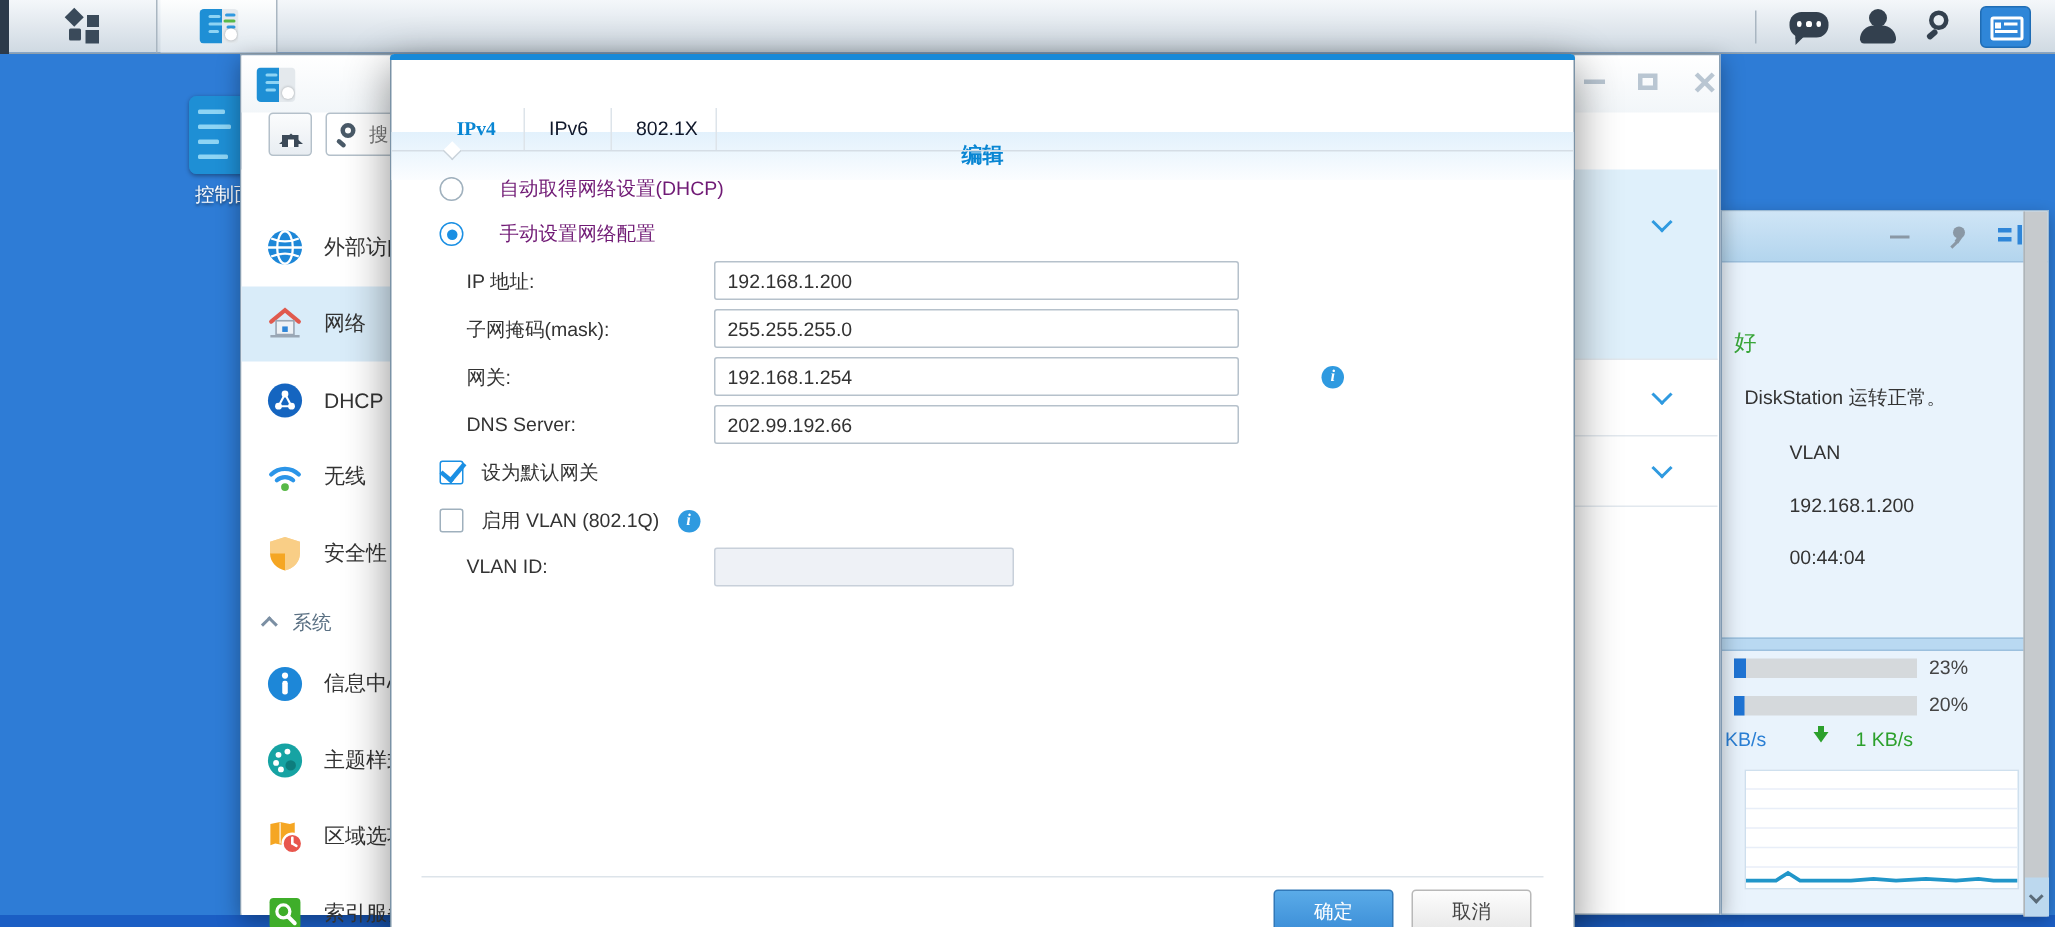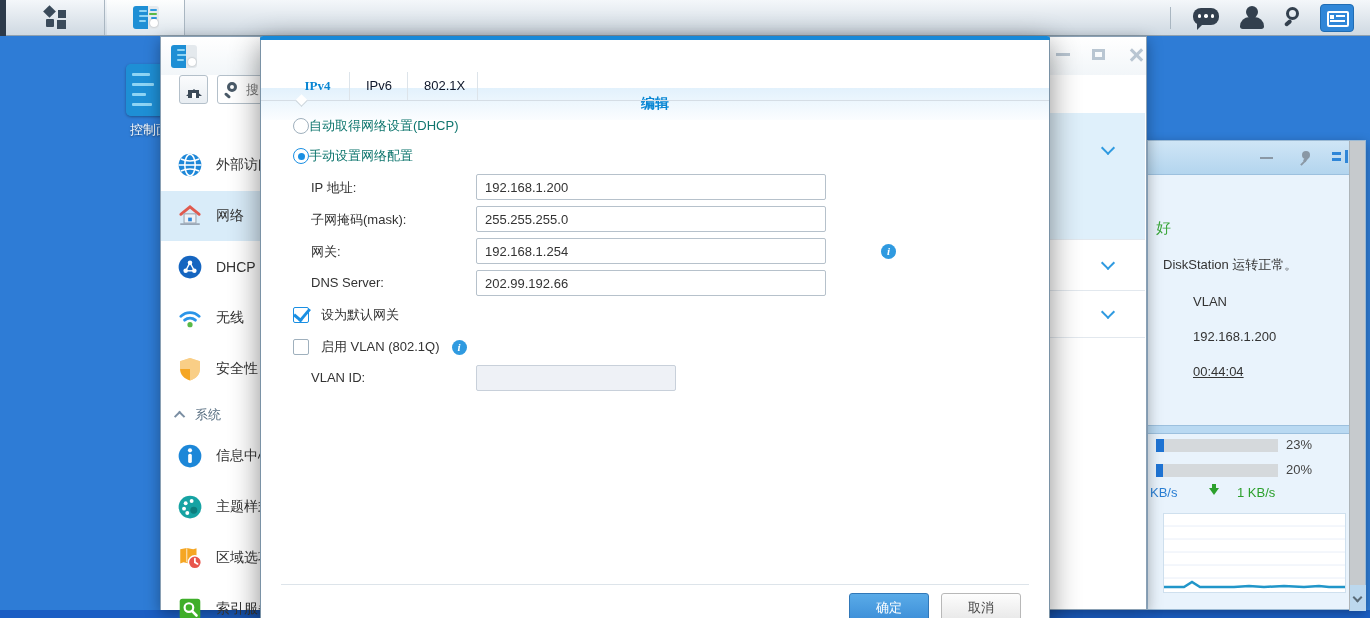--- a/index.html
+++ b/index.html
@@ -118,21 +118,21 @@
   .chev-down { position:absolute; right:32px; width:10px; height:10px; border-right:2.5px solid #2f9ae0; border-bottom:2.5px solid #2f9ae0; transform:rotate(45deg); }
 
   
   #dialog { position:absolute; left:260px; top:36px; width:790px; height:590px; background:#fff; border:1px solid #7a92a6; border-top:0; border-radius:3px; box-shadow:0 8px 30px rgba(0,0,0,.45); }
   #dlg-topline { position:absolute; left:-1px; top:0; width:790px; height:4px; background:#1789d8; border-radius:3px 3px 0 0; }
   #dlg-header { position:absolute; left:0; top:4px; width:100%; height:32px; background:linear-gradient(#e2f1fc,#fbfdff); text-align:center; line-height:30px; font-size:14px; font-weight:bold; color:#0986d3;margin-top:48px; }
   #dlg-tabs { position:absolute; left:0; top:36px; width:100%; height:29px; border-bottom:1px solid #d5dde5; }
   .tab { position:absolute; top:0; height:28px; line-height:28px; text-align:center; font-size:13px; color:#0f172a; border-right:1px solid #dde4ea; padding:0 16px; }
   .tab.active { color:#0986d3; font-weight:bold; }
   .tab-notch { position:absolute; left:36px; top:60px; width:9px; height:9px; background:#fff; border-left:1px solid #c8d2da; border-top:1px solid #c8d2da; transform:rotate(225deg); }
-  .radio-row { position:absolute; left:32px; display:flex; align-items:center; gap:0; font-size:13px; color:#0f766e; }
+  .radio-row { position:absolute; left:32px; display:flex; align-items:center; gap:24px; font-size:13px; color:#701a75; }
   .radio { width:16px; height:16px; border:1px solid #9fb0bd; border-radius:50%; background:#fff; position:relative; }
   .radio.on { border-color:#1a8fe3; }
   .radio.on::after { content:""; position:absolute; left:3.5px; top:3.5px; width:7px; height:7px; background:#1a8fe3; border-radius:50%; }
   .field-row { position:absolute; left:50px; height:26px; }
   .field-row label { position:absolute; left:0; top:5px; font-size:13px; color:#333; white-space:nowrap; }
   .field-row input { position:absolute; left:165px; top:0; width:350px; height:26px; border:1px solid #b6c1cb; border-radius:2px; font-size:13px; color:#333; padding:0 8px; outline:none; }
   .field-row input:disabled { background:#eef1f6; border-color:#c8d0da; }
   .info-icon { width:15px; height:15px; background:#2f9ae0; border-radius:50%; position:relative; display:inline-block; }
   .info-icon::after { content:"i"; position:absolute; left:0; top:0; width:15px; text-align:center; color:#fff; font-size:11px; line-height:15px; font-family:"Liberation Serif",serif; font-style:italic; font-weight:bold; }
   .cb-row { position:absolute; left:32px; display:flex; align-items:center; gap:12px; font-size:13px; color:#333; }
@@ -230,21 +230,21 @@
         <div class="b1"></div>
         <div class="b2"></div>
         <div class="v"></div>
       </div>
   </div>
 
   <div class="w-health-status">好</div>
   <div class="w-health-text">DiskStation 运转正常。</div>
   <div class="w-info" style="top:153px;">VLAN</div>
   <div class="w-info" style="top:188px;">192.168.1.200</div>
-  <div class="w-info" style="top:223px;text-decoration:underline;">00:44:04</div>
+  <div class="w-info" style="top:223px;">00:44:04</div>
 
   <div id="w-divider"></div>
 
   <div class="w-bar" style="top:298px;">
       <i style="width:8px;"></i>
     </div>
   <div class="w-pct" style="top:296px;">23%</div>
   <div class="w-bar" style="top:323px;">
       <i style="width:7px;"></i>
     </div>

